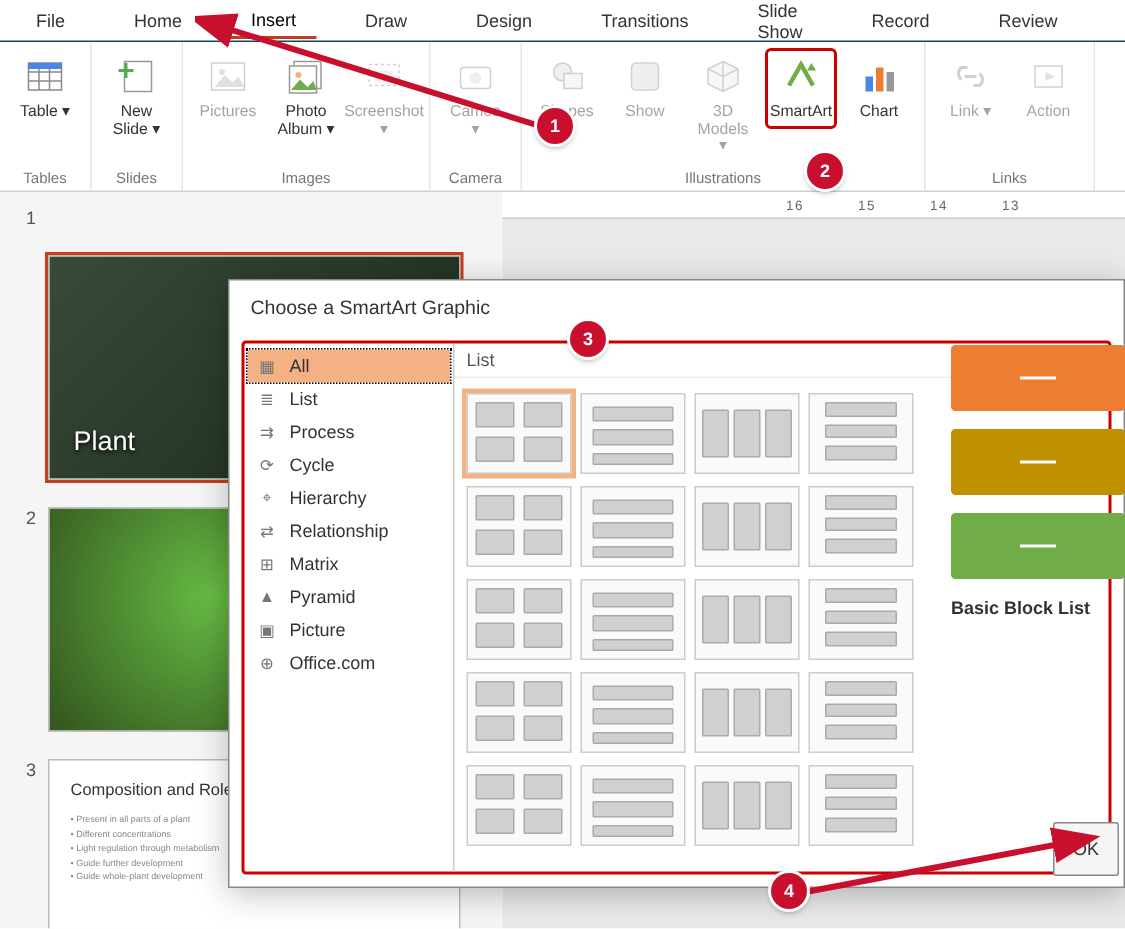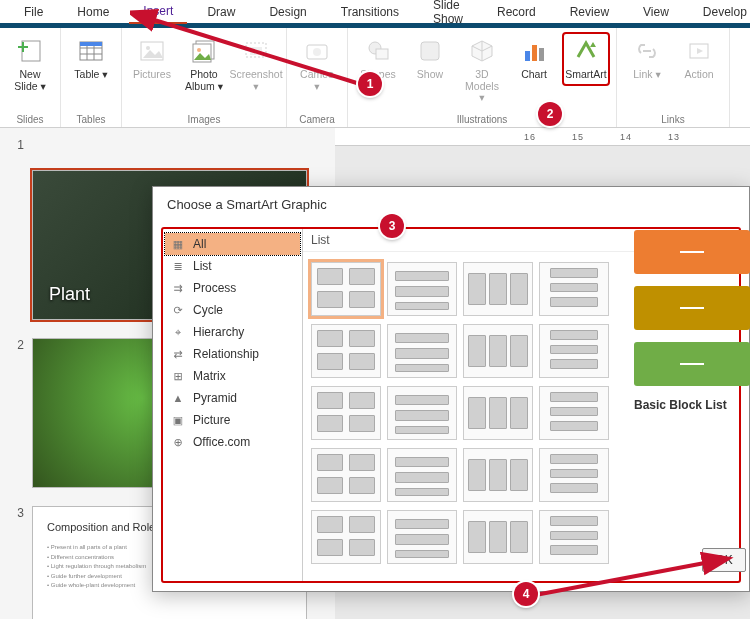--- a/index.html
+++ b/index.html
@@ -1,21 +1,21 @@
 <!DOCTYPE html>
 <html><head>
 <meta charset="utf-8">
 <style>
 * { margin:0; padding:0; box-sizing:border-box; font-family:"Segoe UI",Arial,sans-serif; }
 body { background:#fff; width:750px; height:619px; overflow:hidden; position:relative; font-size:12px; color:#333; }
 
 
-.menubar { height:28px; display:flex; align-items:center; padding:0 10px; gap:6px; border-bottom:5px solid #0c4a6e; }
+.menubar { height:28px; display:flex; align-items:center; padding:0 10px; gap:18px; border-bottom:1px solid #0c4a6e; }
 .menubar span { padding:4px 14px; cursor:default; }
-.menubar span.active { color:#4c1d95; border-bottom:2px solid #c43e1c; }
+.menubar span.active { color:#000000; border-bottom:2px solid #c43e1c; }
 
 
 .ribbon { height:100px; border-bottom:1px solid #cfcfcf; display:flex; }
 .group { border-right:1px solid #e5e5e5; padding:4px 6px 2px 6px; display:flex; flex-direction:column; align-items:center; }
 .group-label { font-size:10px; color:#777; margin-top:auto; padding-top:2px; }
 .group-items { display:flex; gap:4px; flex:1; align-items:flex-start; }
 .rbtn { display:flex; flex-direction:column; align-items:center; justify-content:flex-start; width:48px; padding:4px 2px; text-align:center; gap:4px; cursor:default; border:1px solid transparent; border-radius:3px; }
 .rbtn.dis { opacity:.45; }
 .rbtn.hl { border:2px solid #c00; border-radius:4px; padding:3px 1px; }
 .ricon { width:28px; height:28px; display:flex; align-items:center; justify-content:center; }
@@ -49,21 +49,21 @@
 .gal-cell.sel { outline:3px solid #f4b183; }
 .pv-title { font-size:12px; font-weight:600; margin:12px 0 6px 0; }
 .pv-desc { font-size:11px; color:#555; line-height:1.35; }
 
 
 .rightpane { position:absolute; left:634px; top:230px; width:116px; }
 .swatch { height:44px; border-radius:3px; margin-bottom:12px; display:flex; align-items:center; justify-content:center; }
 .swatch .dash { width:24px; height:2px; background:#fff; }
 
 
-.okbtn { position:absolute; right:4px; top:548px; width:44px; height:24px; border:1px solid #888; background:#f5f5f5; font-size:12px; display:flex; align-items:center; justify-content:center; border-radius:2px; }
+.okbtn { position:absolute; right:4px; top:548px; width:44px; height:36px; border:1px solid #888; background:#f5f5f5; font-size:12px; display:flex; align-items:center; justify-content:center; border-radius:2px; }
 
 
 .callout { position:absolute; width:24px; height:24px; border-radius:50%; background:#c8102e; color:#fff; font-size:12px; font-weight:600; display:flex; align-items:center; justify-content:center; box-shadow:0 0 0 2px #fff, 0 2px 4px rgba(0,0,0,.4); z-index:50; }
 svg.arrow { position:absolute; z-index:40; pointer-events:none; }
 
 
 .mini { position:absolute; background:#d0d0d0; border:1px solid #aaa; border-radius:1px; }
 </style>
 </head>
 <body>
@@ -81,50 +81,50 @@
     <span>View</span>
     <span>Develop</span>
   </div>
 
 <div class="ribbon" id="ribbon">
     <div class="group">
       <div class="group-items">
         <div class="rbtn">
           <div class="ricon">
             <svg width="28" height="28">
-              <rect x="6" y="4" width="18" height="20" fill="#fff" stroke="#999"></rect>
-              <line x1="2" y1="10" x2="12" y2="10" stroke="#4caf50" stroke-width="2"></line>
-              <line x1="7" y1="5" x2="7" y2="15" stroke="#4caf50" stroke-width="2"></line>
-            </svg>
-          </div>
-          <div class="rlabel">New Slide ▾</div>
-        </div>
-      </div>
-      <div class="group-label">Slides</div>
-    </div>
-    <div class="group">
-      <div class="group-items">
-        <div class="rbtn">
-          <div class="ricon">
-            <svg width="28" height="28">
               <rect x="3" y="5" width="22" height="18" fill="#fff" stroke="#888"></rect>
               <line x1="3" y1="11" x2="25" y2="11" stroke="#888"></line>
               <line x1="3" y1="17" x2="25" y2="17" stroke="#888"></line>
               <line x1="10" y1="5" x2="10" y2="23" stroke="#888"></line>
               <line x1="17" y1="5" x2="17" y2="23" stroke="#888"></line>
               <rect x="3" y="5" width="22" height="4" fill="#4a86e8"></rect>
             </svg>
           </div>
           <div class="rlabel">Table ▾</div>
         </div>
       </div>
       <div class="group-label">Tables</div>
     </div>
     <div class="group">
       <div class="group-items">
+        <div class="rbtn">
+          <div class="ricon">
+            <svg width="28" height="28">
+              <rect x="6" y="4" width="18" height="20" fill="#fff" stroke="#999"></rect>
+              <line x1="2" y1="10" x2="12" y2="10" stroke="#4caf50" stroke-width="2"></line>
+              <line x1="7" y1="5" x2="7" y2="15" stroke="#4caf50" stroke-width="2"></line>
+            </svg>
+          </div>
+          <div class="rlabel">New Slide ▾</div>
+        </div>
+      </div>
+      <div class="group-label">Slides</div>
+    </div>
+    <div class="group">
+      <div class="group-items">
         <div class="rbtn dis">
           <div class="ricon">
             <svg width="28" height="28">
               <rect x="3" y="5" width="22" height="18" fill="#fff" stroke="#999"></rect>
               <circle cx="10" cy="11" r="2" fill="#bbb"></circle>
               <path d="M5 21 L12 13 L17 18 L21 14 L25 21 Z" fill="#bbb"></path>
             </svg>
           </div>
           <div class="rlabel">Pictures</div>
         </div>
@@ -186,38 +186,38 @@
         </div>
         <div class="rbtn dis">
           <div class="ricon">
             <svg width="28" height="28">
               <path d="M14 4 L24 9 L24 19 L14 24 L4 19 L4 9 Z" fill="#eee" stroke="#999"></path>
               <path d="M14 4 L14 24 M4 9 L14 14 L24 9" fill="none" stroke="#999"></path>
             </svg>
           </div>
           <div class="rlabel">3D Models ▾</div>
         </div>
+        <div class="rbtn hl">
+          <div class="ricon">
+            <svg width="28" height="28">
+              <path d="M6 20 L14 6 L22 20" fill="none" stroke="#70ad47" stroke-width="3"></path>
+              <path d="M18 10 L24 10 L21 5 Z" fill="#70ad47"></path>
+            </svg>
+          </div>
+          <div class="rlabel">SmartArt</div>
+        </div>
         <div class="rbtn">
           <div class="ricon">
             <svg width="28" height="28">
               <rect x="5" y="14" width="5" height="10" fill="#4a86e8"></rect>
               <rect x="12" y="8" width="5" height="16" fill="#ed7d31"></rect>
               <rect x="19" y="11" width="5" height="13" fill="#999"></rect>
             </svg>
           </div>
           <div class="rlabel">Chart</div>
-        </div>
-        <div class="rbtn hl">
-          <div class="ricon">
-            <svg width="28" height="28">
-              <path d="M6 20 L14 6 L22 20" fill="none" stroke="#70ad47" stroke-width="3"></path>
-              <path d="M18 10 L24 10 L21 5 Z" fill="#70ad47"></path>
-            </svg>
-          </div>
-          <div class="rlabel">SmartArt</div>
         </div>
       </div>
       <div class="group-label">Illustrations</div>
     </div>
     <div class="group">
       <div class="group-items">
         <div class="rbtn dis">
           <div class="ricon">
             <svg width="28" height="28">
               <path d="M8 16 a5 5 0 0 1 0-8 l4 0 M20 12 a5 5 0 0 1 0 8 l-4 0 M10 14 L18 14" fill="none" stroke="#999" stroke-width="2"></path>

